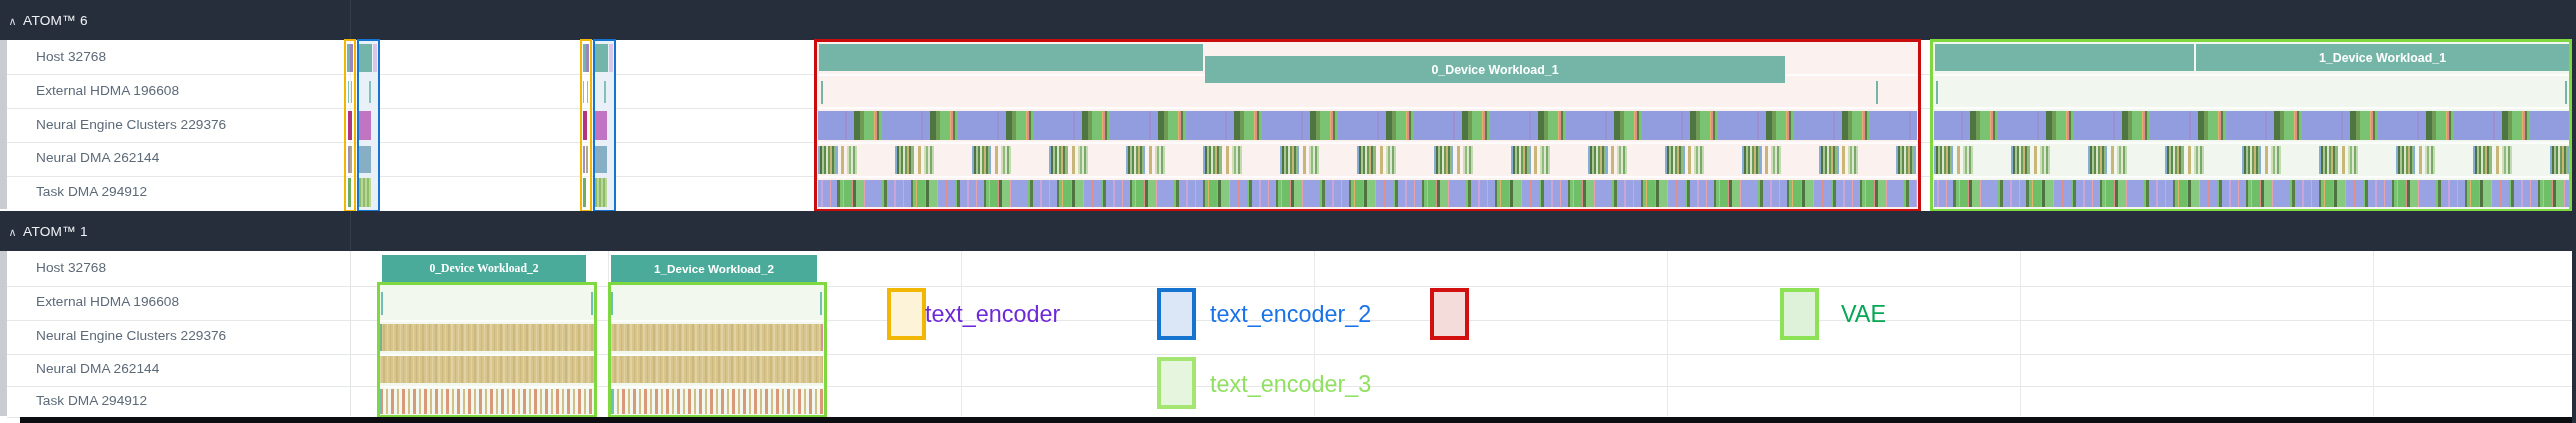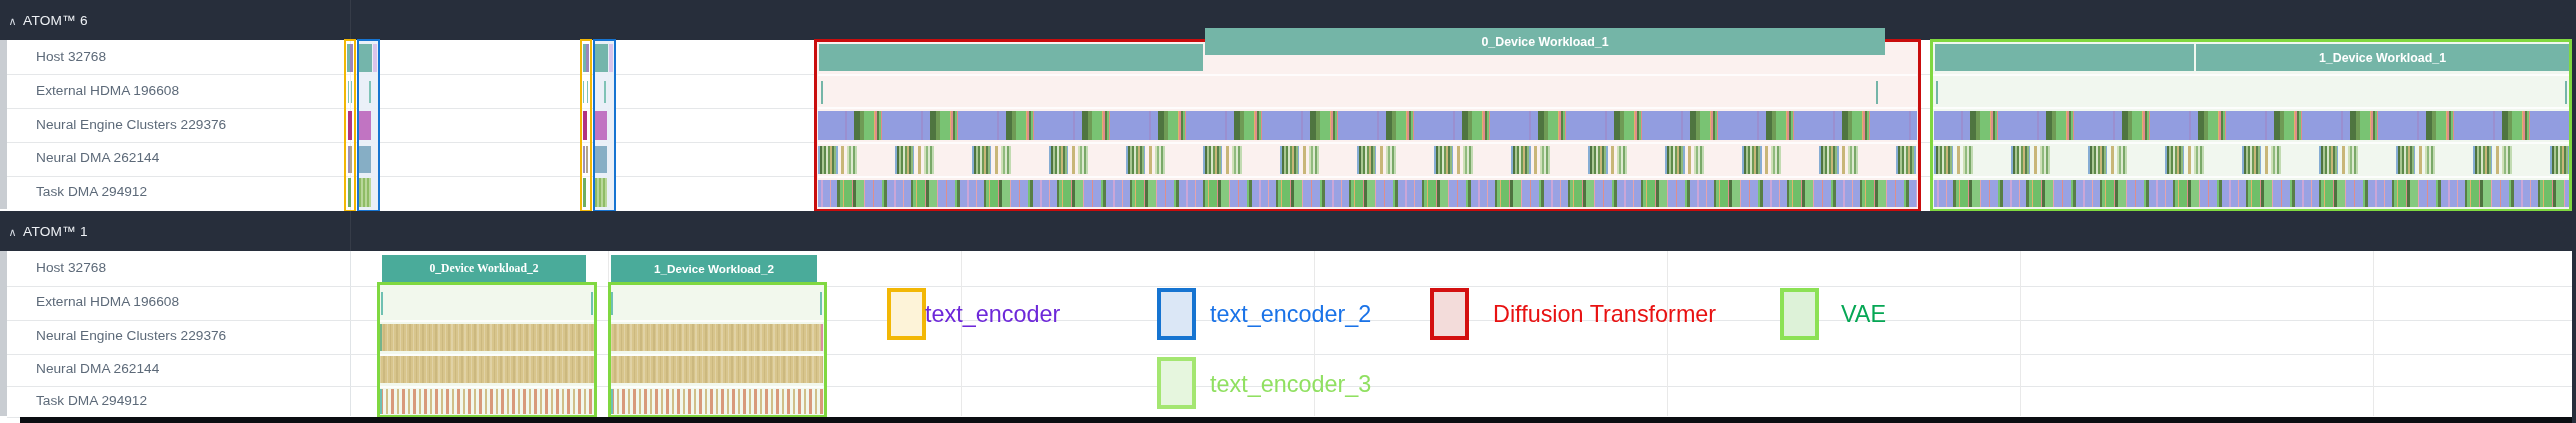--- a/index.html
+++ b/index.html
@@ -93,21 +93,21 @@
   <div class="abs row-label" style="top:117px;">Neural Engine Clusters 229376</div>
   <div class="abs row-label" style="top:150px;">Neural DMA 262144</div>
   <div class="abs row-label" style="top:184px;">Task DMA 294912</div>
 
   <div class="abs ann red" style="left:814px;top:39px;width:1107px;height:173px;"></div>
   <div class="abs inbox-sep" style="left:818px;top:74px;width:1099px;"></div>
   <div class="abs inbox-sep" style="left:818px;top:107px;width:1099px;"></div>
   <div class="abs inbox-sep" style="left:818px;top:142px;width:1099px;"></div>
   <div class="abs inbox-sep" style="left:818px;top:176px;width:1099px;"></div>
   <div class="abs teal" style="left:819px;top:44px;width:384px;height:27px;"></div>
-  <div class="abs teal" style="left:1205px;top:28px;width:680px;height:27px;text-align:right;">
+  <div class="abs teal" style="left:1205px;top:56px;width:580px;height:27px;text-align:right;">
     <span>0_Device Workload_1</span>
   </div>
   <div class="abs" style="left:821px;top:81px;width:2px;height:23px;background:#74b5a7;"></div>
   <div class="abs" style="left:1876px;top:81px;width:2px;height:23px;background:#74b5a7;"></div>
   <div class="abs pat-nec" style="left:818px;top:111px;width:1099px;height:29px;"></div>
   <div class="abs pat-ndma" style="left:818px;top:146px;width:1099px;height:28px;"></div>
   <div class="abs pat-task" style="left:818px;top:180px;width:1099px;height:27px;"></div>
 
   <div class="abs ann green" style="left:1930px;top:39px;width:642px;height:173px;"></div>
   <div class="abs inbox-sep" style="left:1933px;top:74px;width:636px;"></div>
@@ -213,21 +213,20 @@
   <div class="abs pat-a1task" style="left:611px;top:389px;width:212px;height:25.4px;"></div>
   <div class="abs" style="left:611px;top:389px;width:2px;height:25.4px;background:#6fc0b2;"></div>
 
   <div class="abs legend-swatch" style="left: 887px; top: 288px; border-color: rgb(242, 183, 5); background-color: rgb(253, 243, 216);"></div>
   <div class="abs legend-label" style="left: 925px; top: 301px; color: #6d28d9;">text_encoder</div>
 
   <div class="abs legend-swatch" style="left: 1157px; top: 288px; border-color: rgb(22, 116, 209); background-color: rgb(219, 231, 246);"></div>
   <div class="abs legend-label" style="left: 1210px; top: 301px; color: rgb(26, 115, 232);">text_encoder_2</div>
 
   <div class="abs legend-swatch" style="left: 1430px; top: 288px; border-color: rgb(211, 16, 16); background-color: rgb(243, 220, 218);"></div>
-  <div class="abs legend-label" style="left: 1493px; top: 301px; color: rgb(232, 18, 18);">Diffusion Transformer</div>
 
   <div class="abs legend-swatch" style="left: 1780px; top: 288px; border-color: rgb(140, 225, 85); background-color: rgb(221, 242, 216);"></div>
   <div class="abs legend-label" style="left: 1841px; top: 301px; color: rgb(6, 167, 85);">VAE</div>
 
   <div class="abs legend-swatch" style="left: 1157px; top: 357px; border-color: rgb(164, 230, 113); background-color: rgb(230, 246, 222);"></div>
   <div class="abs legend-label" style="left: 1210px; top: 371px; color: rgb(144, 224, 97);">text_encoder_3</div>
 
   <div class="abs scrollbar" style="left:19.5px;top:417px;width:2556px;height:5.9px;"></div>
   <div class="abs right-strip" style="left:2572px;top:0;width:3.9px;height:423px;"></div>
 

